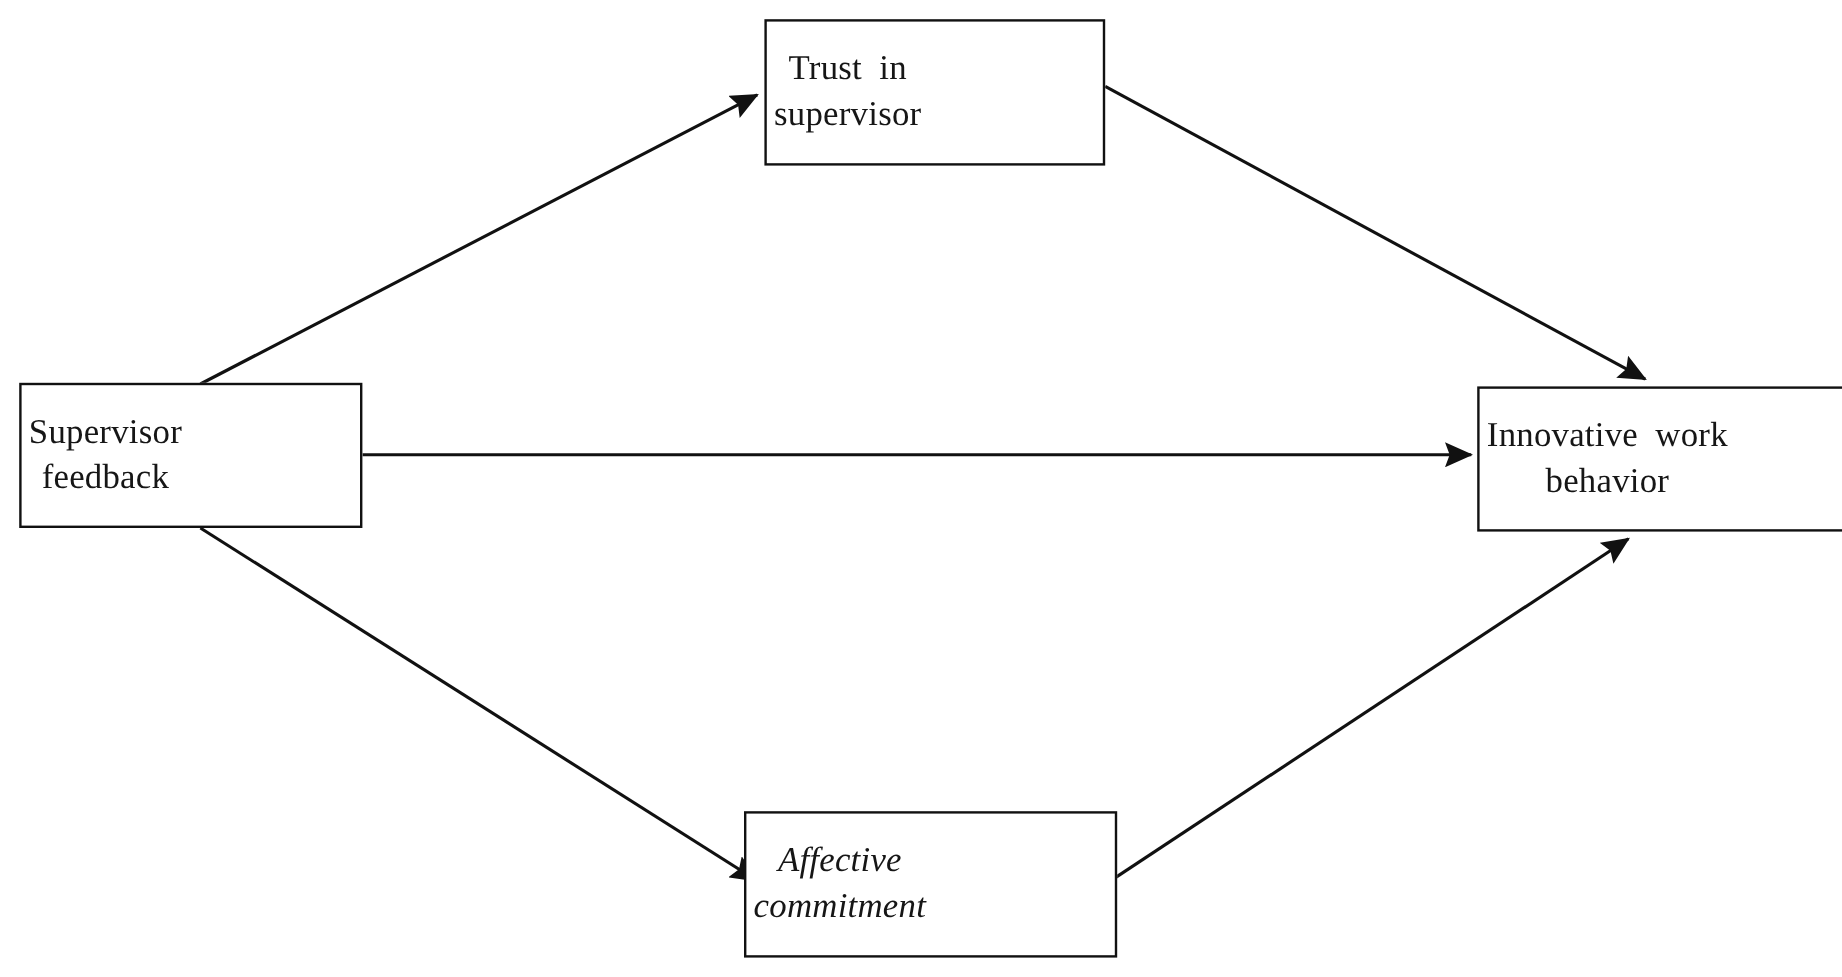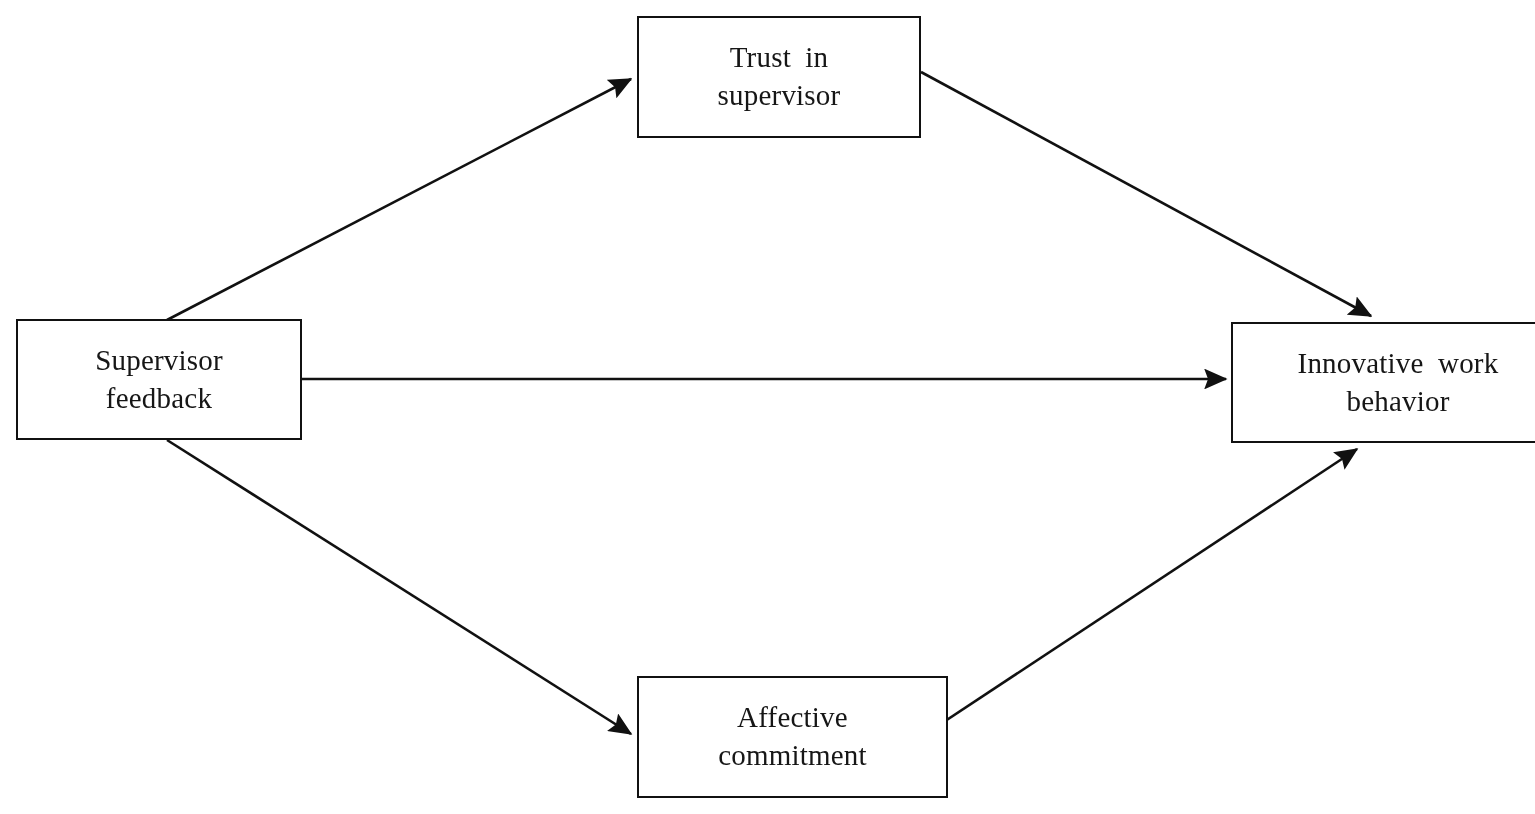--- a/index.html
+++ b/index.html
@@ -23,21 +23,21 @@
     width: 1535px;
     height: 814px;
   }
   .node-box {
     position: absolute;
     box-sizing: border-box;
     background: #ffffff;
     border: 2px solid #111111;
     display: flex;
     align-items: center;
-    justify-content: center;
+    justify-content: flex-start;
     text-align: center;
     z-index: 5;
   }
   .node-label {
     font-size: 29px;
     line-height: 1.30;
     color: #161616;
     letter-spacing: 0.2px;
     padding: 0 6px;
     white-space: pre-line;
@@ -46,21 +46,21 @@
     word-spacing: 7px;
   }
   
   #node-supervisor-feedback {
     left: 16px;  top: 319px;  width: 286px;  height: 121px;
   }
   #node-trust-in-supervisor {
     left: 637px; top: 16px;   width: 284px;  height: 122px;
   }
   #node-affective-commitment {
-    left: 637px; top: 676px;  width: 311px;  height: 122px;
+    left: 620px; top: 676px;  width: 311px;  height: 122px; font-style: italic;
   }
   #node-innovative-work-behavior {
     left: 1231px; top: 322px; width: 334px;  height: 121px;
   }
 </style>
 </head>
 <body>
 
 <div id="diagram-root">
 

